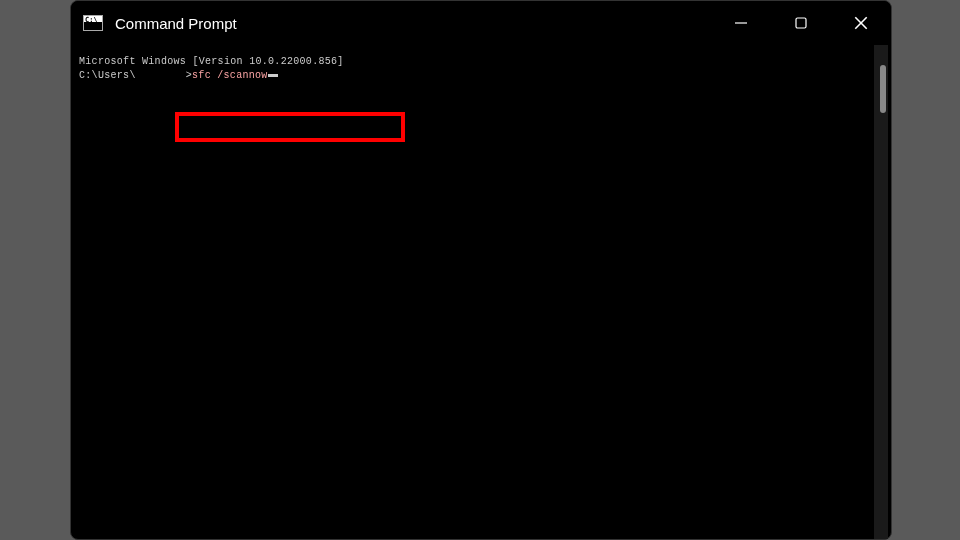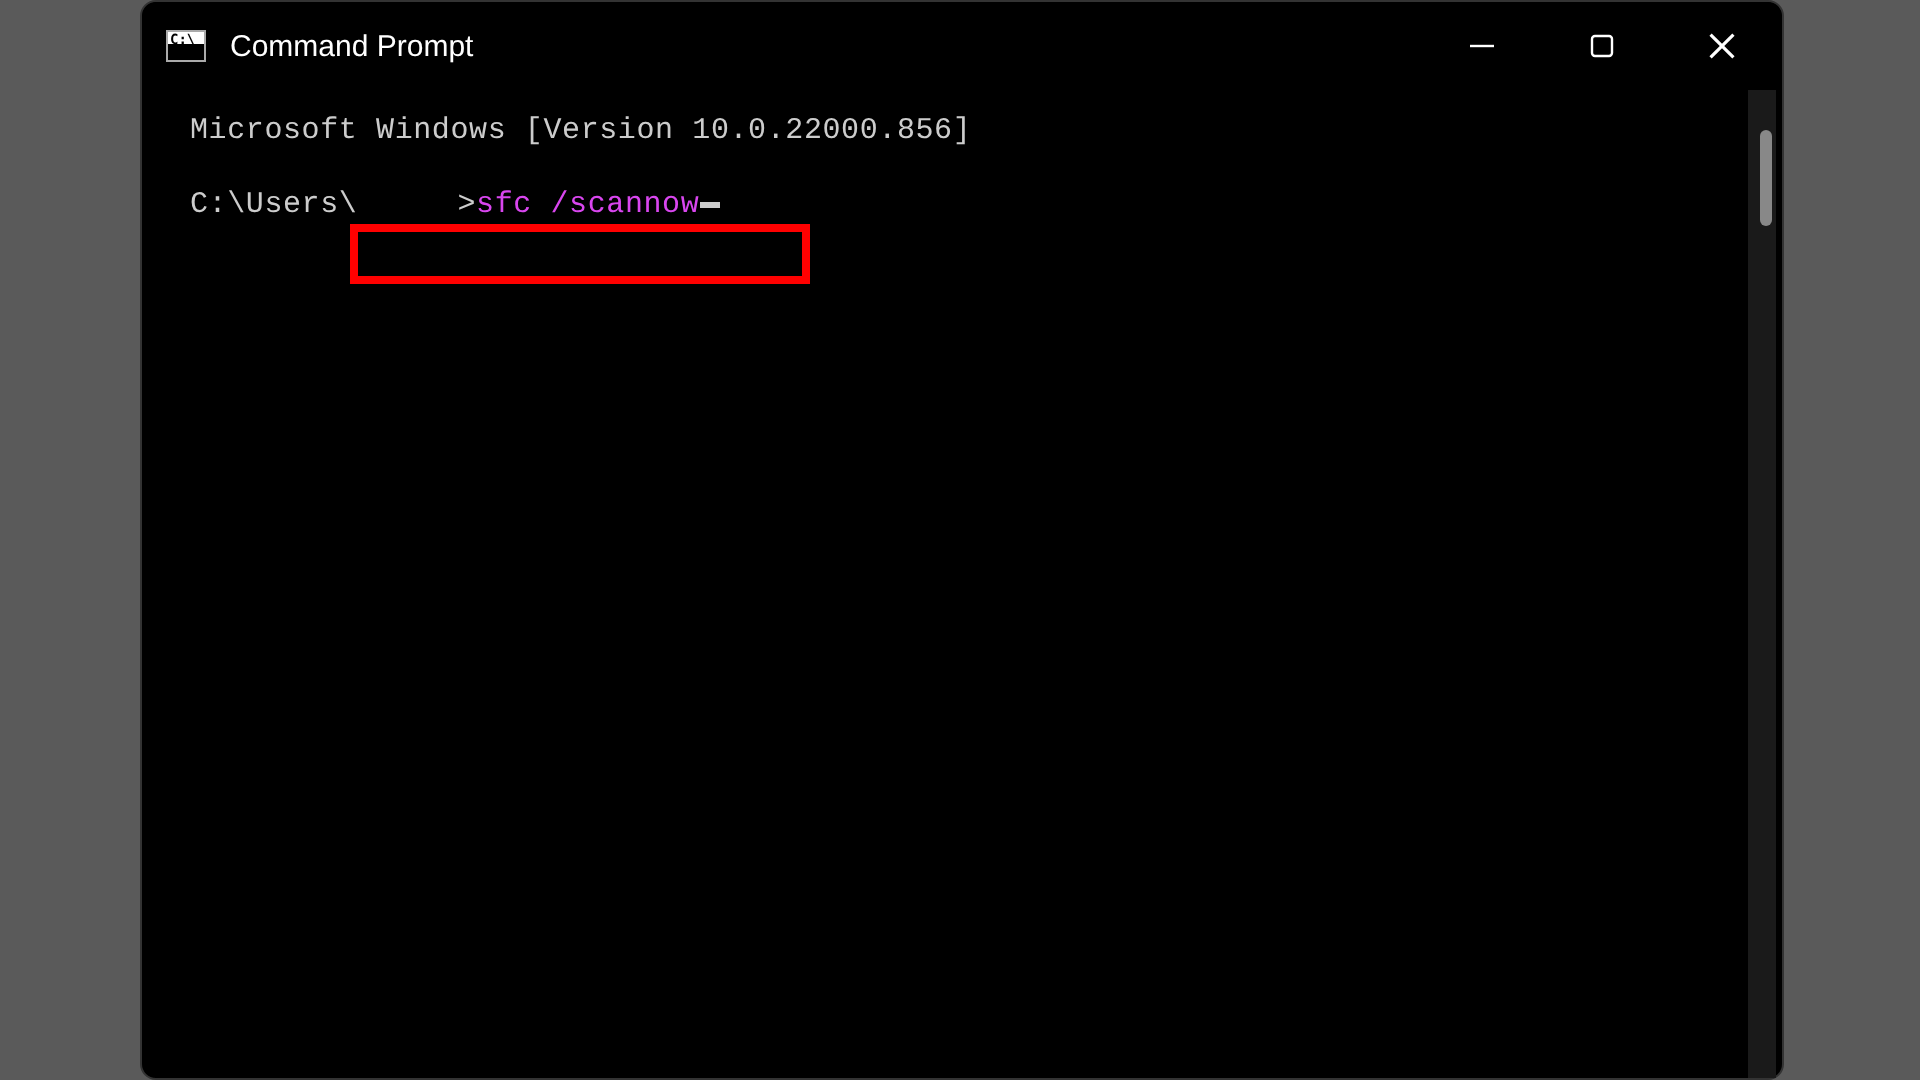--- a/index.html
+++ b/index.html
@@ -76,23 +76,23 @@
       display: flex;
       align-items: center;
       justify-content: center;
       color: #fff;
     }
     .ctrl-btn svg { width: 14px; height: 14px; stroke: #fff; stroke-width: 1.2; fill: none; }
     .ctrl-btn.close svg { width: 16px; height: 16px; stroke-width: 1.4; }
     .terminal-area {
       flex: 1;
       position: relative;
-      padding: 10px 24px;
+      padding: 10px 8px;
       font-family: Consolas, "Courier New", monospace;
-      font-size: 15px;
+      font-size: 10px;
       color: #ccc;
       line-height: 1.4;
       letter-spacing: 0.3px;
     }
     .scrollbar-track {
       position: absolute;
       right: 3px;
       top: 0;
       width: 14px;
       height: 100%;
@@ -103,42 +103,41 @@
       right: 5px;
       top: 20px;
       width: 6px;
       height: 48px;
       background: #888;
       border-radius: 3px;
     }
     .prompt-line {
       display: flex;
       align-items: center;
-      margin-top: 16px;
       position: relative;
     }
     .prompt-path {
       white-space: pre;
     }
     .redacted {
       display: inline-block;
       width: 50px;
       background: #000;
     }
     .highlight-box {
       position: absolute;
       border: 4px solid #f00;
       left: 104px;
       top: 67px;
       width: 230px;
       height: 30px;
       pointer-events: none;
     }
     .command-text {
-      color: #d946ef;
+      color: #fca5a5;
       white-space: pre;
     }
     .cursor {
       display: inline-block;
       width: 10px;
       height: 3px;
       background: #ccc;
       vertical-align: bottom;
       margin-bottom: 1px;
     }

